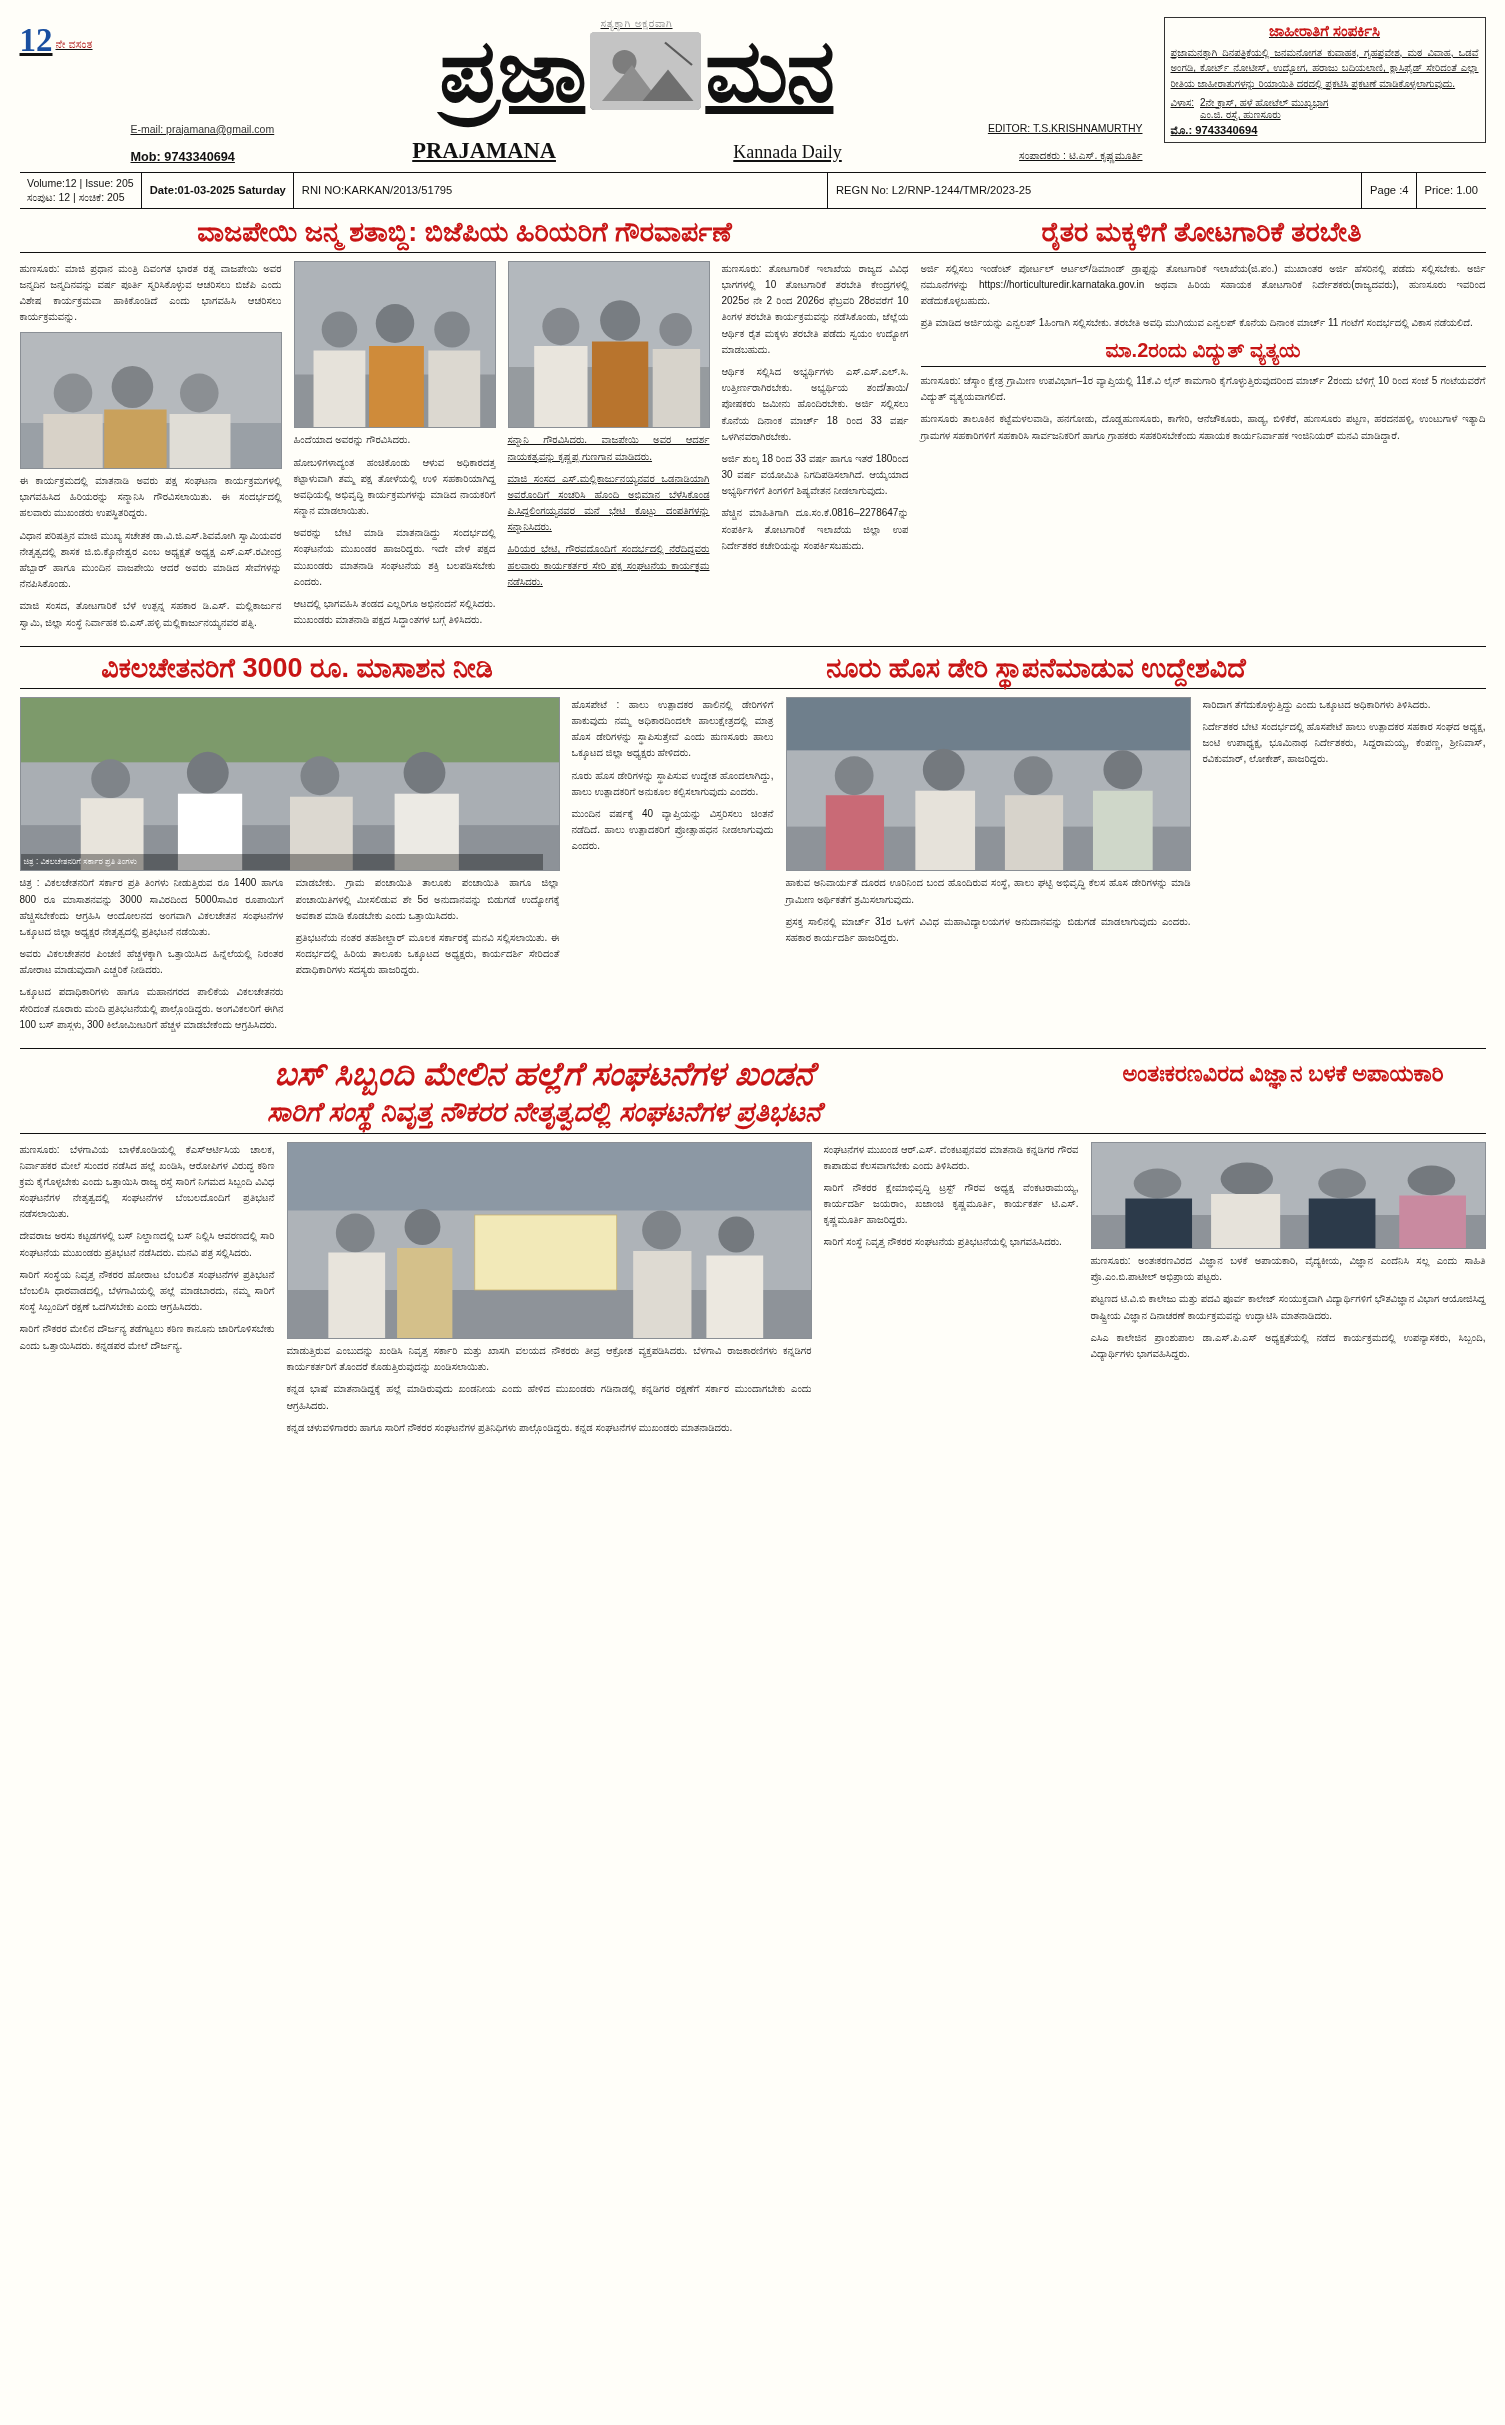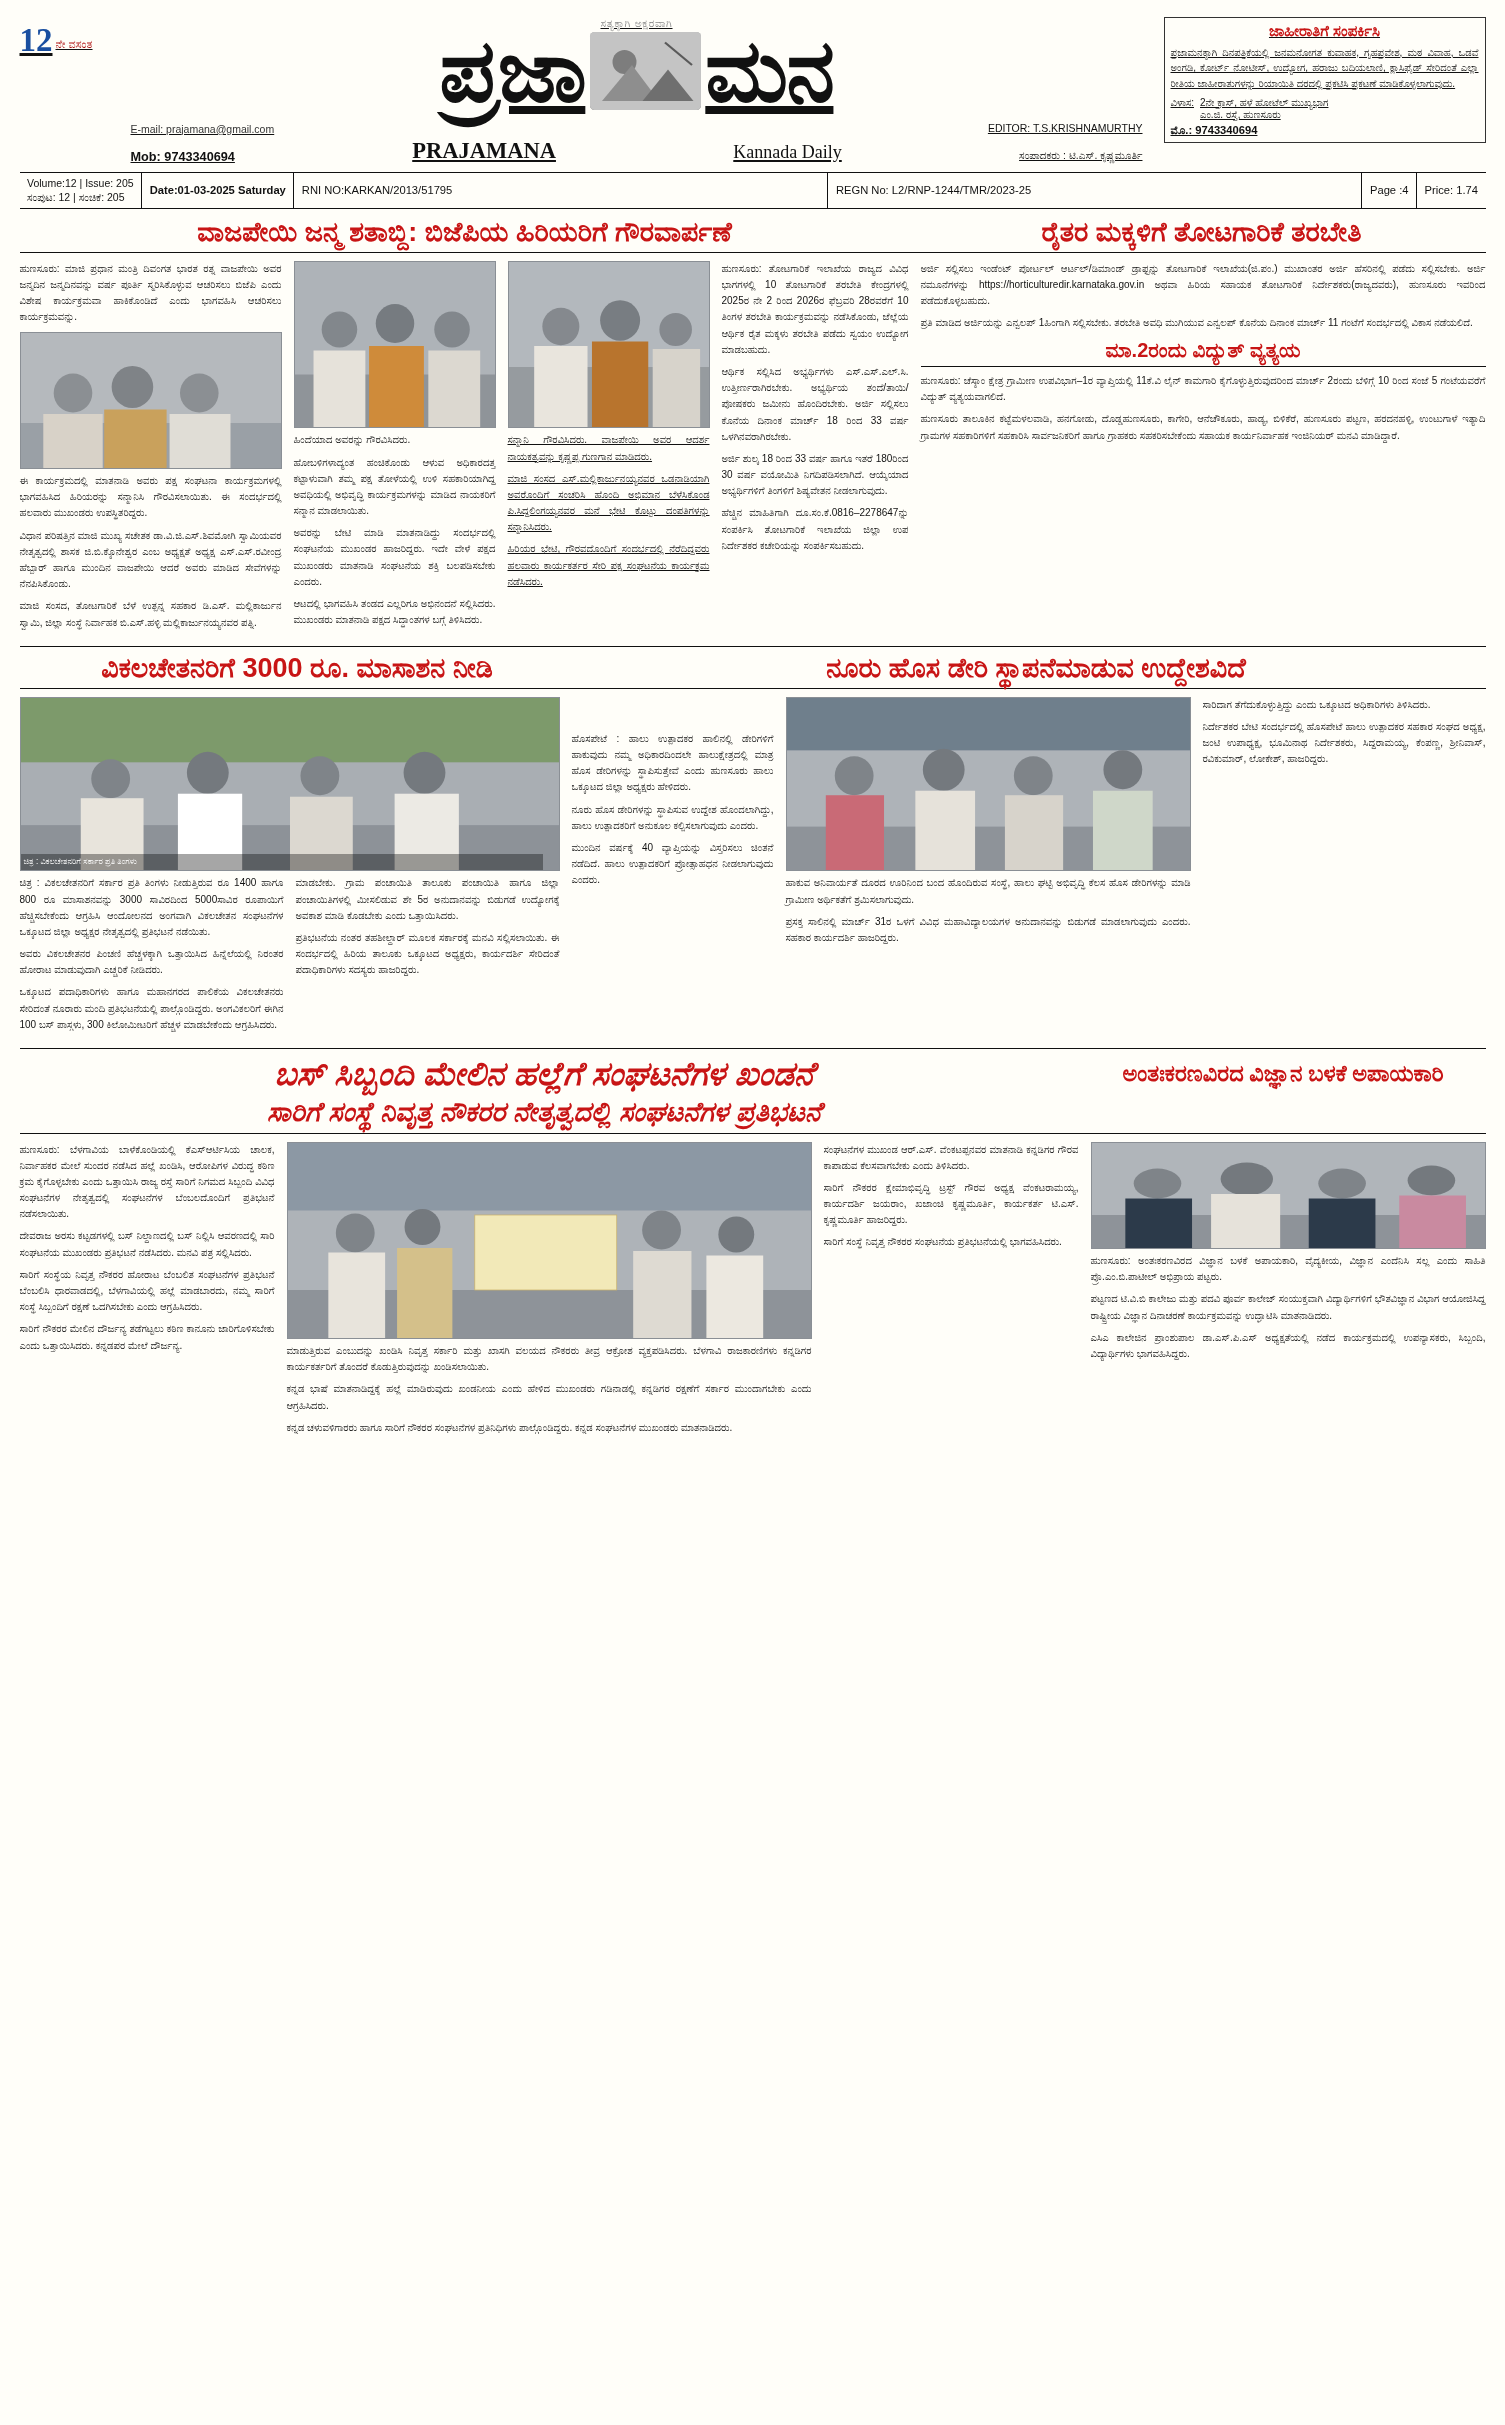--- a/index.html
+++ b/index.html
@@ -188,21 +188,21 @@
     <div class="ib-vol">
       <span>
         <span>Volume:12  |  Issue: 205</span><br>
         <span>ಸಂಪುಟ: 12 | ಸಂಚಿಕೆ: 205</span>
       </span>
     </div>
     <div class="ib-date">Date:01-03-2025 Saturday</div>
     <div class="ib-rni">RNI NO:KARKAN/2013/51795</div>
     <div class="ib-regn">REGN No: L2/RNP-1244/TMR/2023-25</div>
     <div class="ib-page">Page :4</div>
-    <div class="ib-price">Price: 1.74</div>
+    <div class="ib-price">Price: 1.00</div>
   </div>
 
   <div style="display:flex;gap:8px;margin-top:7.5px;">
     <div style="flex:0 0 890px;">
       <div class="hl hl-lg">ವಾಜಪೇಯಿ ಜನ್ಮ ಶತಾಬ್ದಿ: ಬಿಜೆಪಿಯ ಹಿರಿಯರಿಗೆ ಗೌರವಾರ್ಪಣೆ</div>
     </div>
     <div style="flex:1;">
       <div class="hl hl-lg">ರೈತರ ಮಕ್ಕಳಿಗೆ ತೋಟಗಾರಿಕೆ ತರಬೇತಿ</div>
     </div>
   </div>
@@ -319,21 +319,21 @@
           <p class="body">ಅವರು ವಿಕಲಚೇತನರ ಪಿಂಚಣಿ ಹೆಚ್ಚಳಕ್ಕಾಗಿ ಒತ್ತಾಯಿಸಿದ ಹಿನ್ನೆಲೆಯಲ್ಲಿ ನಿರಂತರ ಹೋರಾಟ ಮಾಡುವುದಾಗಿ ಎಚ್ಚರಿಕೆ ನೀಡಿದರು.</p>
           <p class="body">ಒಕ್ಕೂಟದ ಪದಾಧಿಕಾರಿಗಳು ಹಾಗೂ ಮಹಾನಗರದ ಪಾಲಿಕೆಯ ವಿಕಲಚೇತನರು ಸೇರಿದಂತೆ ನೂರಾರು ಮಂದಿ ಪ್ರತಿಭಟನೆಯಲ್ಲಿ ಪಾಲ್ಗೊಂಡಿದ್ದರು. ಅಂಗವಿಕಲರಿಗೆ ಈಗಿನ 100 ಬಸ್ ಪಾಸ್ಗಳು, 300 ಕಿಲೋಮೀಟರಿಗೆ ಹೆಚ್ಚಳ ಮಾಡಬೇಕೆಂದು ಆಗ್ರಹಿಸಿದರು.</p>
         </div>
         <div class="col" style="flex:1;">
           <p class="body">ಮಾಡಬೇಕು. ಗ್ರಾಮ ಪಂಚಾಯಿತಿ ತಾಲೂಕು ಪಂಚಾಯಿತಿ ಹಾಗೂ ಜಿಲ್ಲಾ ಪಂಚಾಯಿತಿಗಳಲ್ಲಿ ಮೀಸಲಿಡುವ ಶೇ 5ರ ಅನುದಾನವನ್ನು ಬಿಡುಗಡೆ ಉದ್ಯೋಗಕ್ಕೆ ಅವಕಾಶ ಮಾಡಿ ಕೊಡಬೇಕು ಎಂದು ಒತ್ತಾಯಿಸಿದರು.</p>
           <p class="body">ಪ್ರತಿಭಟನೆಯ ನಂತರ ತಹಶೀಲ್ದಾರ್ ಮೂಲಕ ಸರ್ಕಾರಕ್ಕೆ ಮನವಿ ಸಲ್ಲಿಸಲಾಯಿತು. ಈ ಸಂದರ್ಭದಲ್ಲಿ ಹಿರಿಯ ತಾಲೂಕು ಒಕ್ಕೂಟದ ಅಧ್ಯಕ್ಷರು, ಕಾರ್ಯದರ್ಶಿ ಸೇರಿದಂತೆ ಪದಾಧಿಕಾರಿಗಳು ಸದಸ್ಯರು ಹಾಜರಿದ್ದರು.</p>
         </div>
       </div>
     </div>
 
-    <div class="col" style="flex:0 0 202px;margin-top:34px;">
+    <div class="col" style="flex:0 0 202px;">
       <p class="body">ಹೊಸಪೇಟೆ : ಹಾಲು ಉತ್ಪಾದಕರ ಹಾಲಿನಲ್ಲಿ ಡೇರಿಗಳಿಗೆ ಹಾಕುವುದು ನಮ್ಮ ಅಧಿಕಾರದಿಂದಲೇ ಹಾಲುಕ್ಷೇತ್ರದಲ್ಲಿ ಮಾತ್ರ ಹೊಸ ಡೇರಿಗಳನ್ನು ಸ್ಥಾಪಿಸುತ್ತೇವೆ ಎಂದು ಹುಣಸೂರು ಹಾಲು ಒಕ್ಕೂಟದ ಜಿಲ್ಲಾ ಅಧ್ಯಕ್ಷರು ಹೇಳಿದರು.</p>
       <p class="body">ನೂರು ಹೊಸ ಡೇರಿಗಳನ್ನು ಸ್ಥಾಪಿಸುವ ಉದ್ದೇಶ ಹೊಂದಲಾಗಿದ್ದು, ಹಾಲು ಉತ್ಪಾದಕರಿಗೆ ಅನುಕೂಲ ಕಲ್ಪಿಸಲಾಗುವುದು ಎಂದರು.</p>
       <p class="body">ಮುಂದಿನ ವರ್ಷಕ್ಕೆ 40 ವ್ಯಾಪ್ತಿಯನ್ನು ವಿಸ್ತರಿಸಲು ಚಿಂತನೆ ನಡೆದಿದೆ. ಹಾಲು ಉತ್ಪಾದಕರಿಗೆ ಪ್ರೋತ್ಸಾಹಧನ ನೀಡಲಾಗುವುದು ಎಂದರು.</p>
     </div>
 
     <div class="col" style="flex:0 0 405px;">
       <div class="photo" style="height:172px;">
         <svg class="photo-svg" viewBox="0 0 540 230" preserveAspectRatio="none" aria-hidden="true">
           <rect width="540" height="230" fill="#aeb3b8"></rect>
           <rect width="540" height="70" fill="#6f7f8c"></rect>

